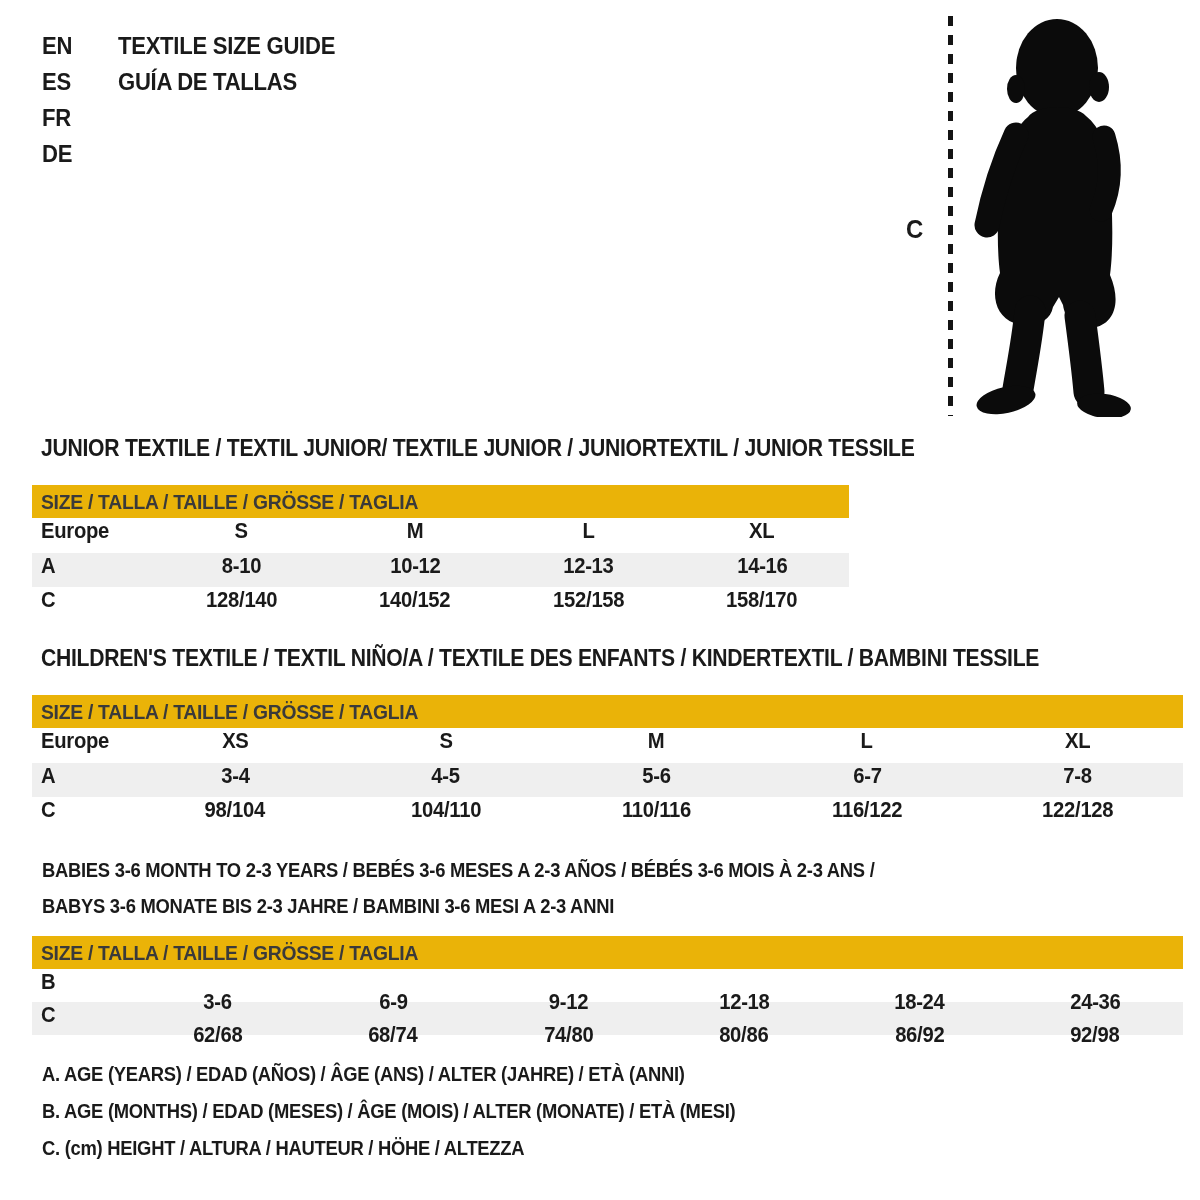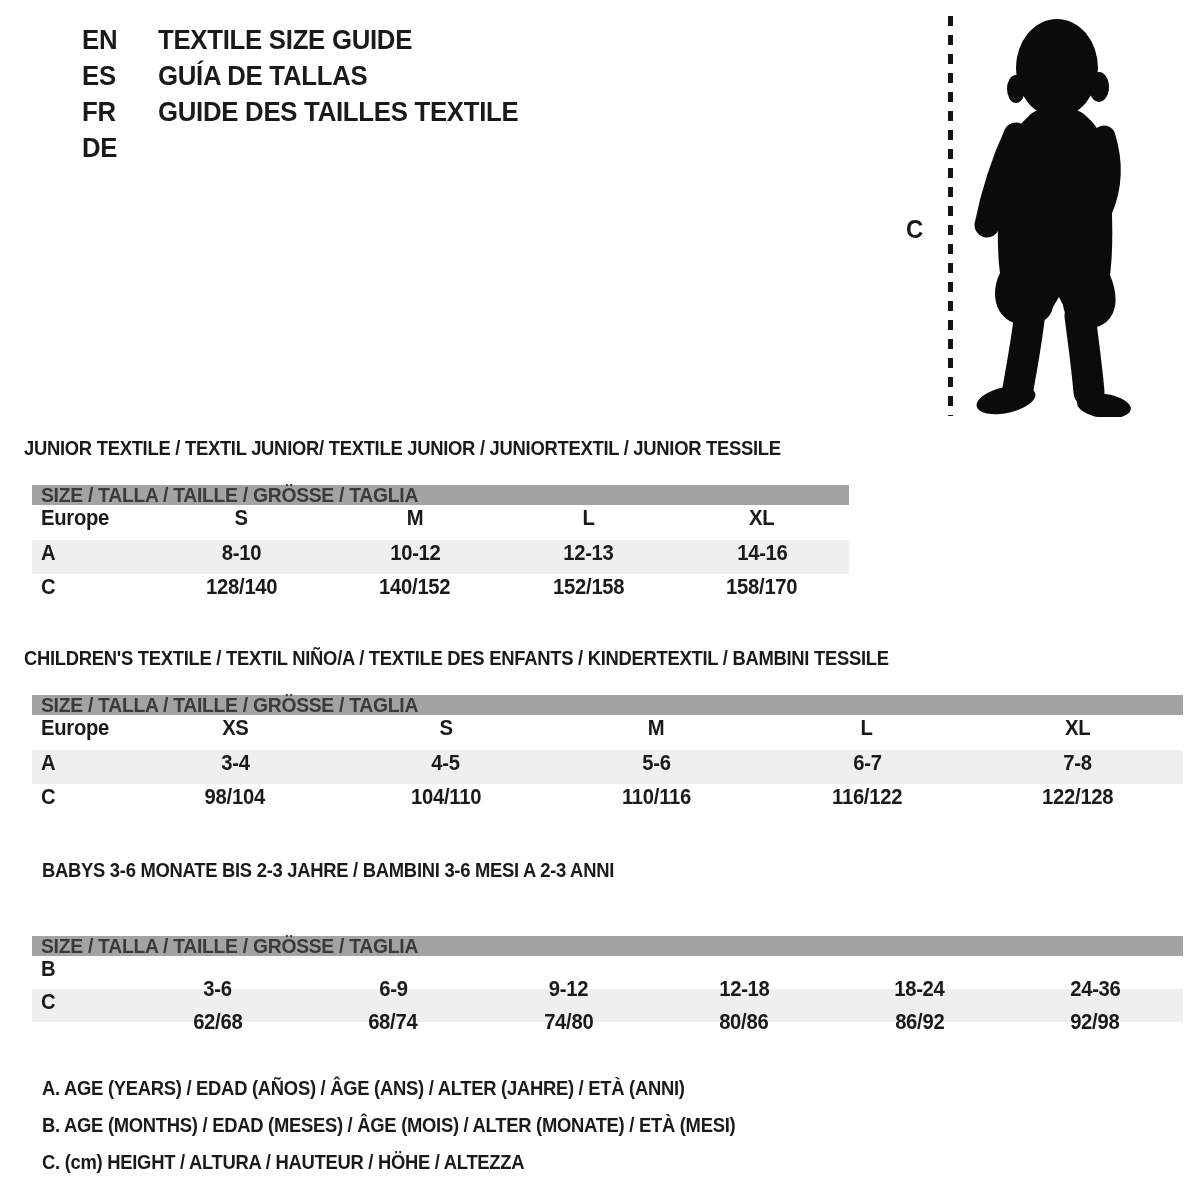--- a/index.html
+++ b/index.html
@@ -8,71 +8,70 @@
     position:relative; width:1200px; height:1200px; overflow:hidden;
     font-family:"Liberation Sans", sans-serif; font-weight:bold; color:#1a1a1a;
     -webkit-font-smoothing:antialiased;
   }
   .cx { display:inline-block; transform:scaleX(0.92); white-space:nowrap; letter-spacing:-0.3px; }
   .ox-l { transform-origin:0 50%; }
   .ox-c { transform-origin:50% 50%; }
 
   
   .langs { position:absolute; left:42px; top:24px; }
-  .lang-row { display:flex; height:36px; align-items:flex-start; font-size:28px;margin-left:40px; }
+  .lang-row { display:flex; height:36px; align-items:flex-end; font-size:24px; }
   .lang-code { width:76px; }
 
   
   .dashline {
     position:absolute; left:948px; top:16px; width:5px; height:400px;
     background:repeating-linear-gradient(to bottom,#141414 0 10px,transparent 10px 19px);
   }
   .figC { position:absolute; left:906px; top:214px; font-size:26px; }
   .babysvg { position:absolute; left:962px; top:13px; }
 
   
-  .sec-title { position:absolute; left:24px; font-size:20px; line-height:24px; }
+  .sec-title { position:absolute; left:41px; font-size:23px; line-height:24px; }
   .sec-title-2l { position:absolute; left:42px; font-size:20px; line-height:36px; }
 
   
   .table { position:absolute; left:32px; }
   .thead {
-    background:#a3a3a3; height:20px; display:flex; align-items:center;
+    background:#eab308; height:33px; display:flex; align-items:center;
     padding-left:9px; font-size:21px; color:#3a3a3a;
   }
   .trow { display:flex; align-items:flex-start; font-size:22px; height:34px; }
   .trow.alt { background:#efefef; }
   .trow.h33 { height:33px; }
   .cell { text-align:center; }
   .cell.label { text-align:left; padding-left:9px; }
   .t4 .cell.label { width:15%; }  .t4 .cell.val { width:21.25%; }
   .t5 .cell.label { width:8.5%; } .t5 .cell.val { width:18.3%; }
   .t6 .cell.label { width:8.5%; } .t6 .cell.val { width:15.25%;margin-top:20px; }
 
   
   .legend { position:absolute; left:42px; top:1063px; }
-  .legend-line { height:37px; display:flex; align-items:flex-end; font-size:20px; }
+  .legend-line { height:37px; display:flex; align-items:flex-start; font-size:20px; }
 </style>
 </head>
 <body>
 
 <div>
 
   <section class="langs">
     <div class="lang-row">
       <span class="lang-code"><span class="cx ox-l">EN</span></span>
       <span><span class="cx ox-l">TEXTILE SIZE GUIDE</span></span>
     </div>
     <div class="lang-row">
       <span class="lang-code"><span class="cx ox-l">ES</span></span>
       <span><span class="cx ox-l">GUÍA DE TALLAS</span></span>
     </div>
     <div class="lang-row">
       <span class="lang-code"><span class="cx ox-l">FR</span></span>
-      <span><span class="cx ox-l">GUIDE DES TAILLES TEXTILE</span></span>
     </div>
     <div class="lang-row">
       <span class="lang-code"><span class="cx ox-l">DE</span></span>
     </div>
   </section>
 
   <span class="figC"><span class="cx ox-l">C</span></span>
   <div class="dashline"></div>
   <svg class="babysvg" viewBox="0 0 180 404" width="180" height="404" aria-hidden="true">
     <g fill="#0b0b0b" stroke="none">
@@ -146,20 +145,21 @@
       <span class="cell label"><span class="cx ox-l">C</span></span>
       <span class="cell val"><span class="cx ox-c">98/104</span></span>
       <span class="cell val"><span class="cx ox-c">104/110</span></span>
       <span class="cell val"><span class="cx ox-c">110/116</span></span>
       <span class="cell val"><span class="cx ox-c">116/122</span></span>
       <span class="cell val"><span class="cx ox-c">122/128</span></span>
     </div>
   </div>
 
   <div class="sec-title-2l" style="top:852px;">
+    <div><span class="cx ox-l">BABIES 3-6 MONTH TO 2-3 YEARS / BEBÉS 3-6 MESES A 2-3 AÑOS / BÉBÉS 3-6 MOIS À 2-3 ANS /</span></div>
     <div><span class="cx ox-l">BABYS 3-6 MONATE BIS 2-3 JAHRE / BAMBINI 3-6 MESI A 2-3 ANNI</span></div>
   </div>
   <div class="table t6" style="top:936px; width:1151px;">
     <div class="thead">
       <span class="cx ox-l">SIZE / TALLA / TAILLE / GRÖSSE / TAGLIA</span>
     </div>
     <div class="trow h33">
       <span class="cell label"><span class="cx ox-l">B</span></span>
       <span class="cell val"><span class="cx ox-c">3-6</span></span>
       <span class="cell val"><span class="cx ox-c">6-9</span></span>

